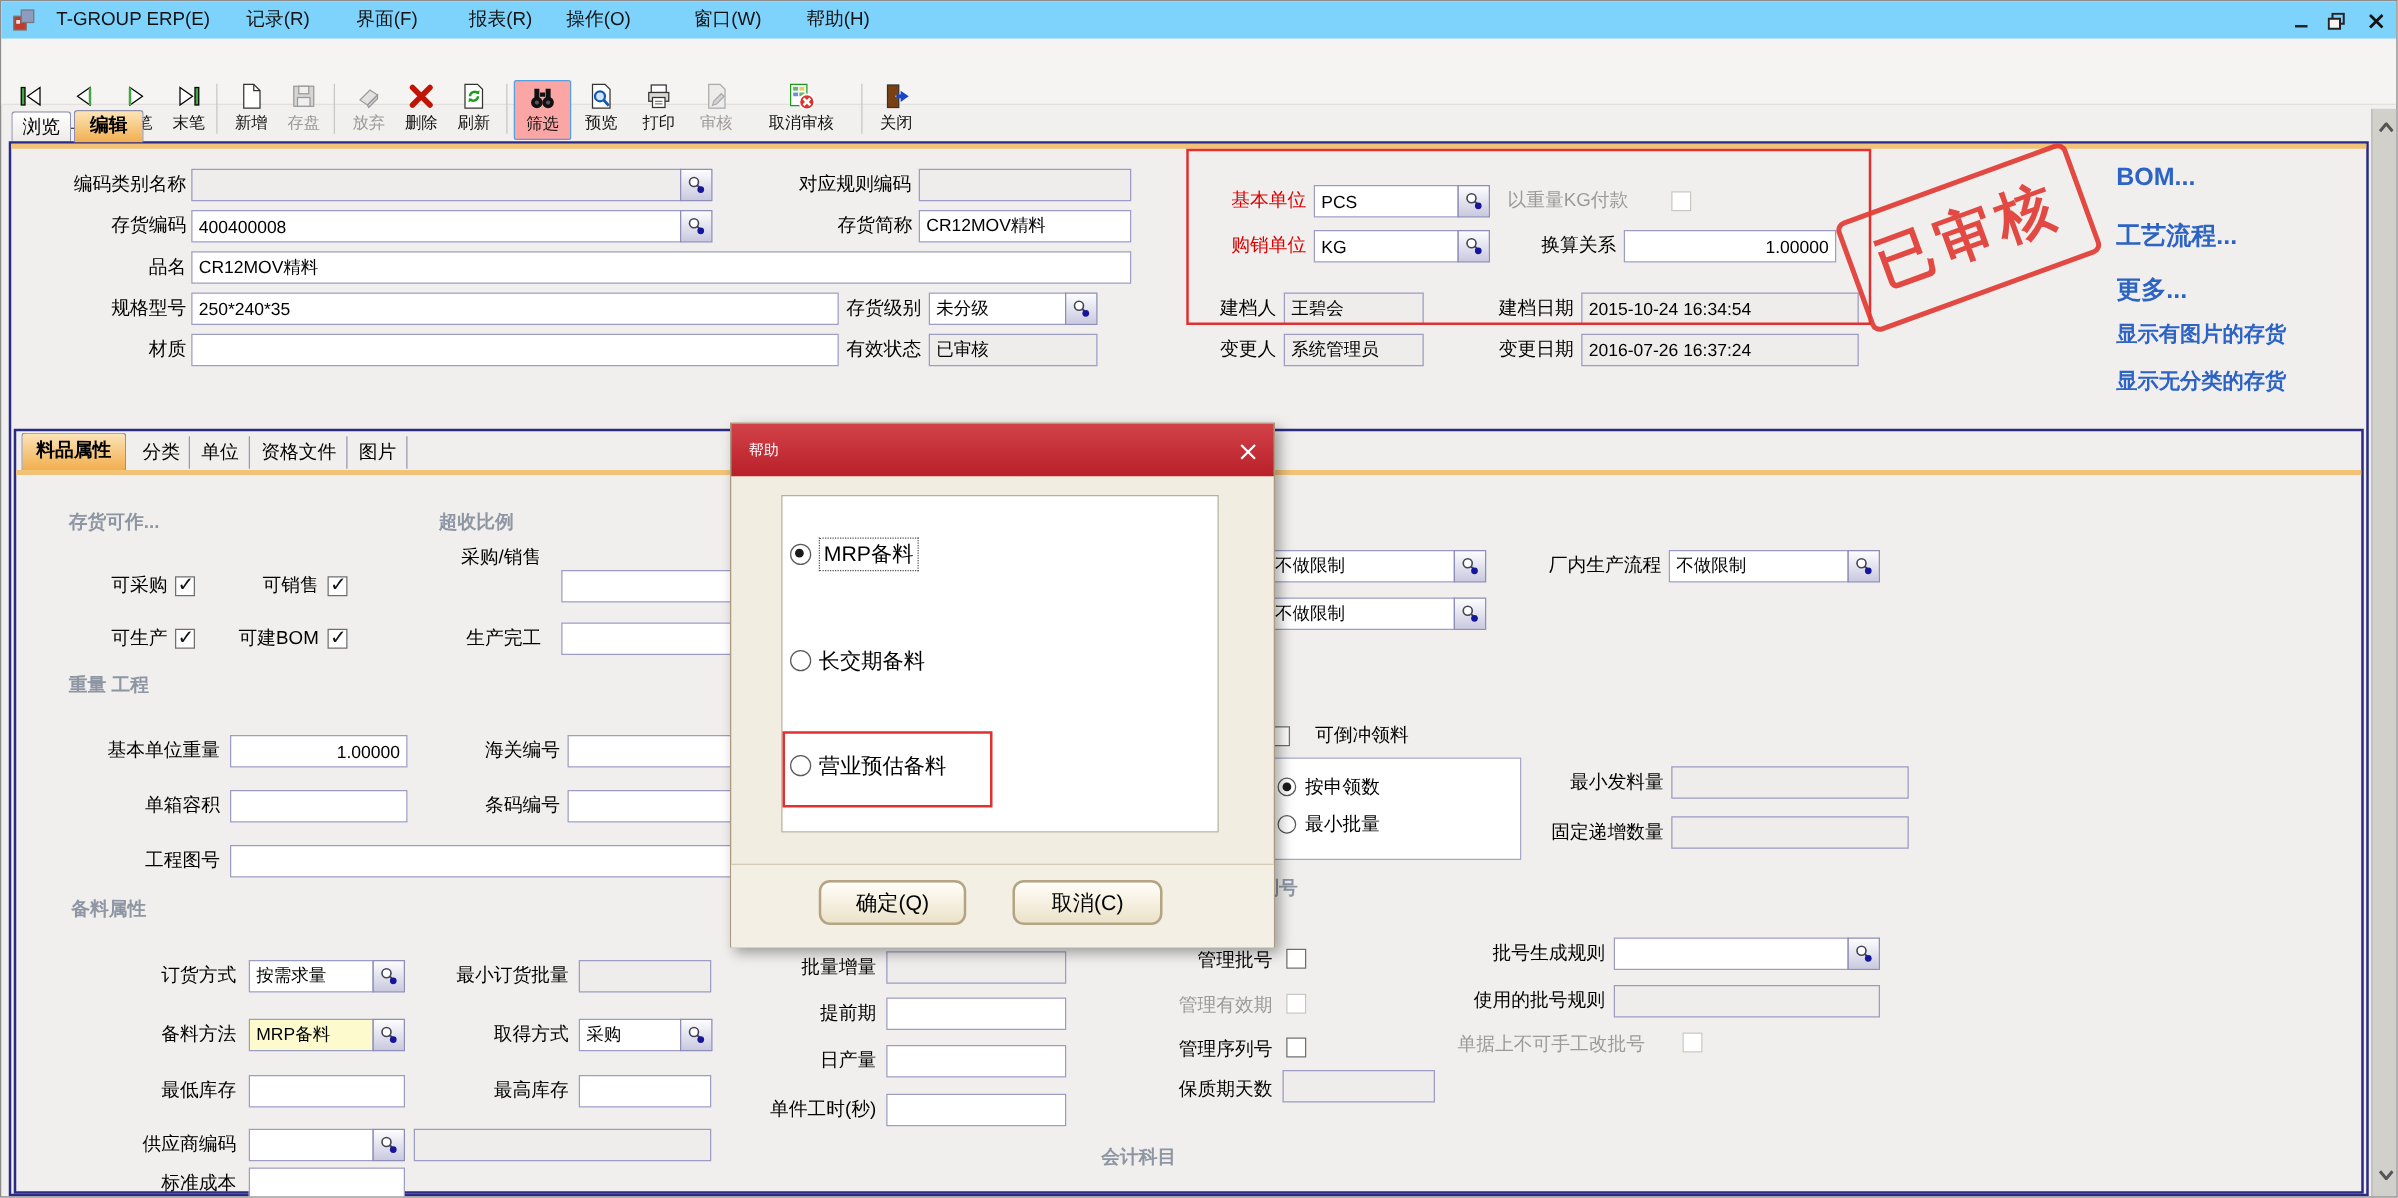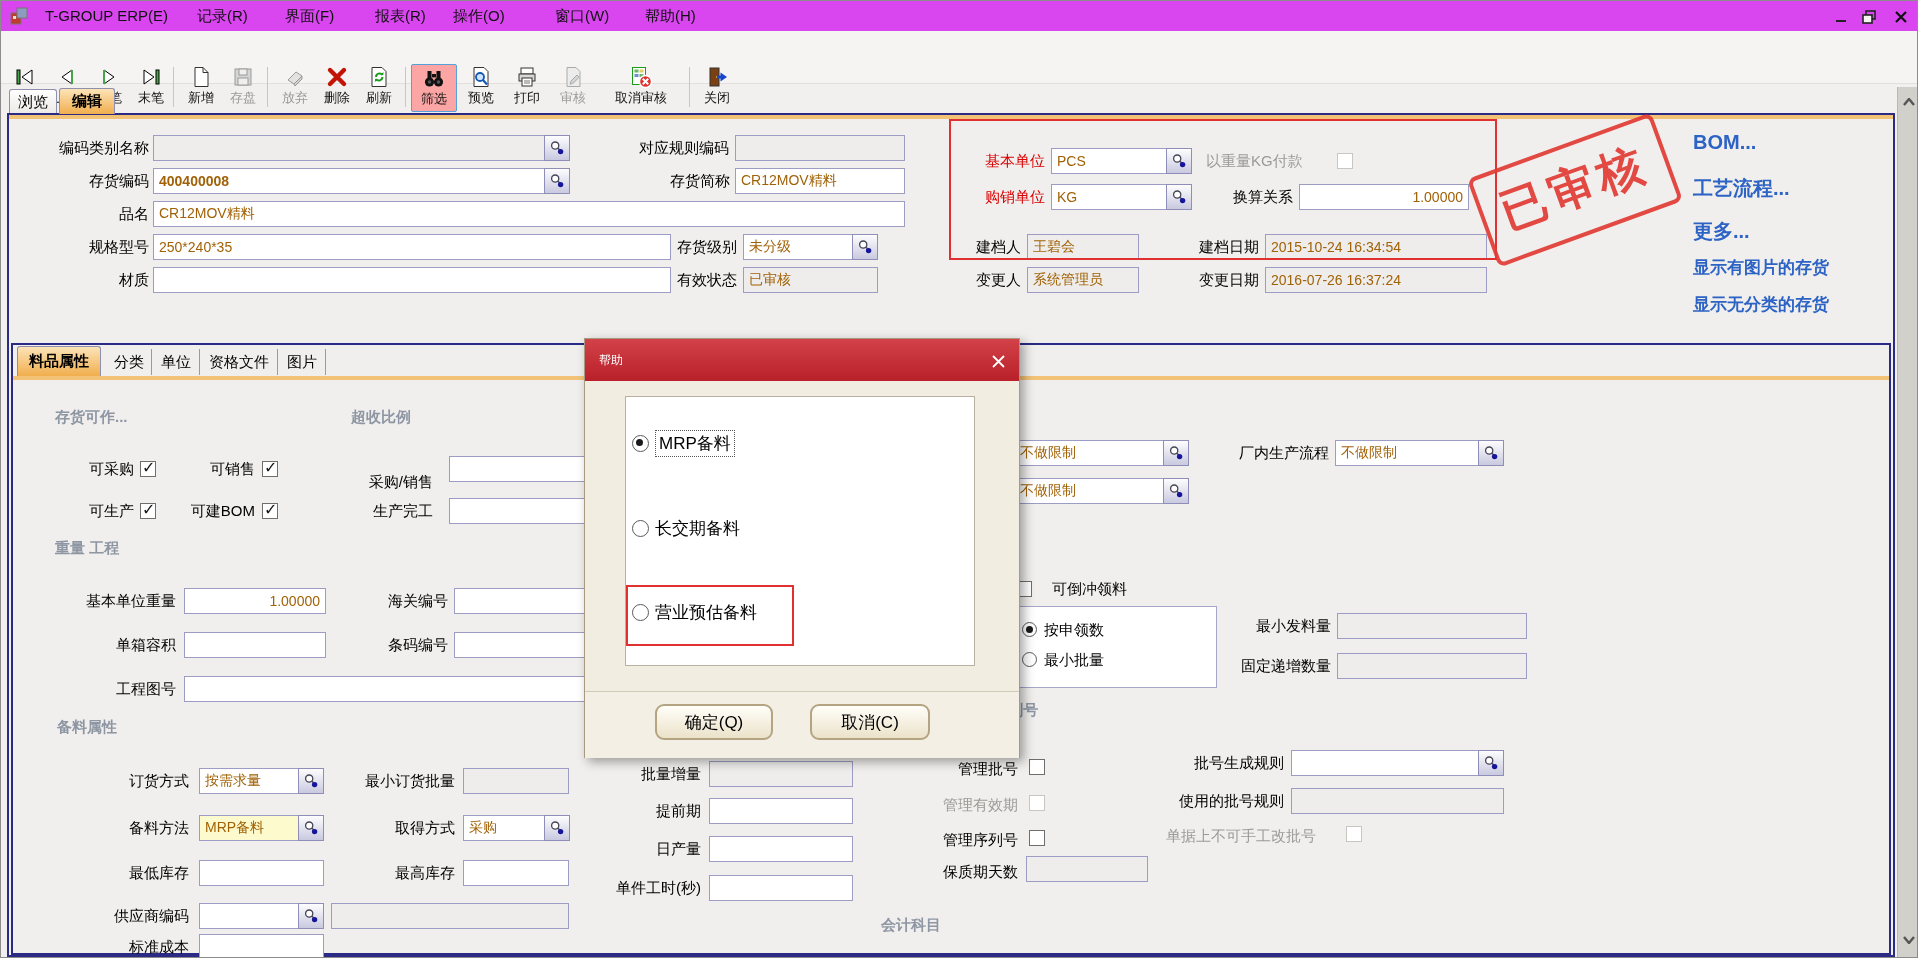--- a/index.html
+++ b/index.html
@@ -1,39 +1,39 @@
 <!DOCTYPE html>
 <html><head>
 <meta charset="utf-8">
 <style>
   html,body{margin:0;padding:0;font-family:"Liberation Sans","DejaVu Sans",sans-serif;background:#9a9a9a;}
   .screen{position:relative;width:1918px;height:958px;background:#f1f0ee;border:1px solid #8c8c8c;box-sizing:border-box;overflow:hidden;}
   .abs{position:absolute;}
   
-  .menubar{position:absolute;left:0;top:0;width:100%;height:30px;background:#d946ef;}
+  .menubar{position:absolute;left:0;top:0;width:100%;height:30px;background:#7dd3fc;}
   .mitem{position:absolute;top:4px;height:22px;line-height:22px;font-size:15px;color:#111;padding:0 6px;cursor:pointer;white-space:nowrap;}
   .winbtn{position:absolute;top:7px;width:20px;height:18px;display:flex;align-items:center;justify-content:center;cursor:pointer;}
   .toolbar{position:absolute;left:0;top:30px;width:100%;height:52px;background:#f5f4f2;border-bottom:1px solid #e2e0dc;}
   .tbtn{position:absolute;top:33px;width:44px;height:46px;display:flex;flex-direction:column;align-items:center;cursor:pointer;color:#111;}
   .tbtn .ic{width:26px;height:26px;display:flex;align-items:center;justify-content:center;}
   .tbtn .tl{font-size:13px;line-height:15px;white-space:nowrap;}
   .tbtn.dis{color:#9c9a96;cursor:default;}
   .tbtn.sel{border:1px solid #56a0dc;background:#fca5a5;border-radius:2px;}
   .sep{position:absolute;top:36px;width:1px;height:40px;background:#c8c6c2;}
   
   .tab{position:absolute;height:25px;box-sizing:border-box;border:1px solid #8f8fae;border-bottom:none;border-radius:3px 3px 0 0;background:linear-gradient(#fefefe,#eceae6);font-size:15px;text-align:center;line-height:23px;cursor:pointer;white-space:nowrap;}
   .tab.act{background:linear-gradient(#fce4b8,#f1ae4e);font-weight:bold;z-index:2;}
   
   .panel{position:absolute;border:2px solid #2b2a85;box-sizing:border-box;background:#f0efed;}
   .accent{position:absolute;background:#f2c377;}
   
   .lbl{position:absolute;height:26px;line-height:26px;font-size:15px;color:#000;text-align:right;white-space:nowrap;}
   .lbl.red{color:#d90000;}
   .lbl.gray{color:#9c9a96;}
-  .in{position:absolute;height:26px;box-sizing:border-box;background:#fff;border:1px solid #9c9cc4;font-size:14px;padding:0 5px;font-family:inherit;color:#a16207;outline:none;}
+  .in{position:absolute;height:26px;box-sizing:border-box;background:#fff;border:1px solid #9c9cc4;font-size:14px;padding:0 5px;font-family:inherit;color:#000000;outline:none;}
   .ro{background:#eeedeb;}
   .num{text-align:right;}
   .yel{background:#fdfbce;}
   .lk{position:absolute;width:26px;height:26px;box-sizing:border-box;border:1px solid #8e8eb8;background:linear-gradient(#fdfdfe,#c9c9e0);display:flex;align-items:center;justify-content:center;cursor:pointer;}
   .grp{position:absolute;font-size:15px;font-weight:bold;color:#8e96a3;white-space:nowrap;}
   .cb{position:absolute;width:16px;height:16px;box-sizing:border-box;background:#fff;border:1px solid #6e6e6e;cursor:pointer;}
   .cb.on::after{content:"✓";position:absolute;left:1px;top:-4px;font-size:16px;font-weight:bold;color:#111;}
   .cb.dis{border-color:#c8c6c0;cursor:default;}
   .radio{position:absolute;width:15px;height:15px;box-sizing:border-box;border:1px solid #5a5a5a;border-radius:50%;background:#fff;cursor:pointer;}
   .radio.on::after{content:"";position:absolute;left:3px;top:3px;width:7px;height:7px;border-radius:50%;background:#1a1a1a;}
@@ -264,21 +264,21 @@
       <svg width="16" height="16" viewBox="0 0 16 16">
         <circle cx="6.2" cy="5.6" r="3.6" fill="#fff" stroke="#445" stroke-width="1.3"></circle>
         <line x1="8.8" y1="8.2" x2="10.6" y2="9.8" stroke="#445" stroke-width="1.5"></line>
         <circle cx="11.6" cy="11.6" r="2.7" fill="#16169a"></circle>
       </svg>
     </span>
   <span class="lbl" style="left:598px;top:134px;width:130px;">对应规则编码</span>
   <input class="in ro" style="left: 734px; top: 134px; width: 170px;" value="">
 
   <span class="lbl" style="left:58px;top:167px;width:90px;">存货编码</span>
-  <input class="in" style="left: 152px; top: 167px; width: 392px; font-weight: bold;" value="400400008">
+  <input class="in" style="left: 152px; top: 167px; width: 392px;" value="400400008">
   <span class="lk" style="left:543px;top:167px;">
       <svg width="16" height="16" viewBox="0 0 16 16">
         <circle cx="6.2" cy="5.6" r="3.6" fill="#fff" stroke="#445" stroke-width="1.3"></circle>
         <line x1="8.8" y1="8.2" x2="10.6" y2="9.8" stroke="#445" stroke-width="1.5"></line>
         <circle cx="11.6" cy="11.6" r="2.7" fill="#16169a"></circle>
       </svg>
     </span>
   <span class="lbl" style="left:655px;top:167px;width:74px;">存货简称</span>
   <input class="in" style="left: 734px; top: 167px; width: 170px;" value="CR12MOV精料">
 
@@ -353,21 +353,21 @@
   <span class="grp" style="left:54px;top:407px;">存货可作...</span>
   <span class="grp" style="left:350px;top:407px;">超收比例</span>
   <span class="lbl" style="left:73px;top:455px;width:60px;">可采购</span>
   <span class="cb on" style="left:139px;top:460px;"></span>
   <span class="lbl" style="left:194px;top:455px;width:60px;">可销售</span>
   <span class="cb on" style="left:261px;top:460px;"></span>
   <span class="lbl" style="left:73px;top:497px;width:60px;">可生产</span>
   <span class="cb on" style="left:139px;top:502px;"></span>
   <span class="lbl" style="left:186px;top:497px;width:68px;">可建BOM</span>
   <span class="cb on" style="left:261px;top:502px;"></span>
-  <span class="lbl" style="left:356px;top:468px;width:76px;">采购/销售</span>
+  <span class="lbl" style="left:356px;top:432px;width:76px;">采购/销售</span>
   <input class="in" style="left: 448px; top: 455px; width: 230px;" value="">
   <span class="lbl" style="left:371px;top:497px;width:61px;">生产完工</span>
   <input class="in" style="left: 448px; top: 497px; width: 230px;" value="">
 
   <input class="in" style="left: 1013px; top: 439px; width: 150px;" value="不做限制">
   <span class="lk" style="left:1162px;top:439px;">
       <svg width="16" height="16" viewBox="0 0 16 16">
         <circle cx="6.2" cy="5.6" r="3.6" fill="#fff" stroke="#445" stroke-width="1.3"></circle>
         <line x1="8.8" y1="8.2" x2="10.6" y2="9.8" stroke="#445" stroke-width="1.5"></line>
         <circle cx="11.6" cy="11.6" r="2.7" fill="#16169a"></circle>

